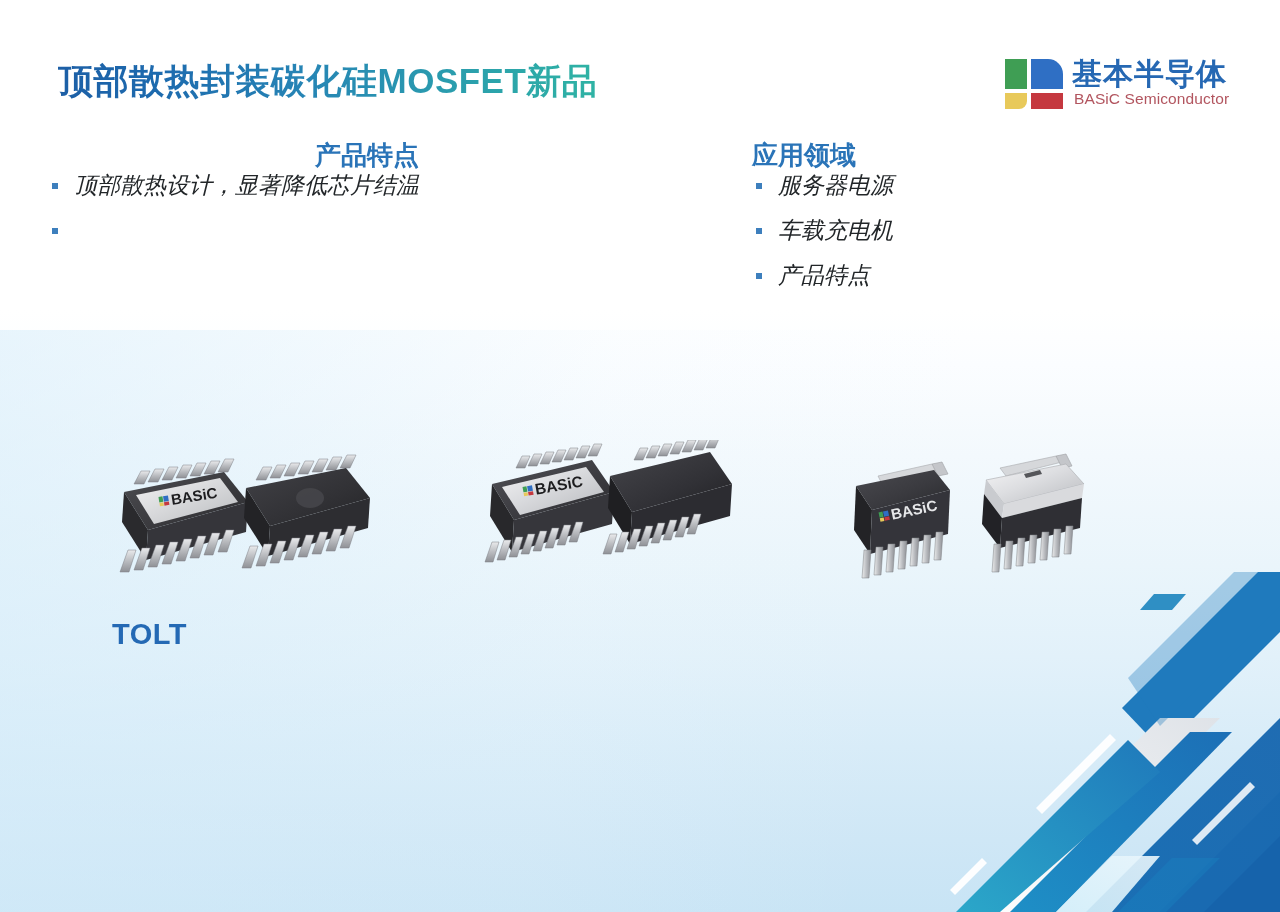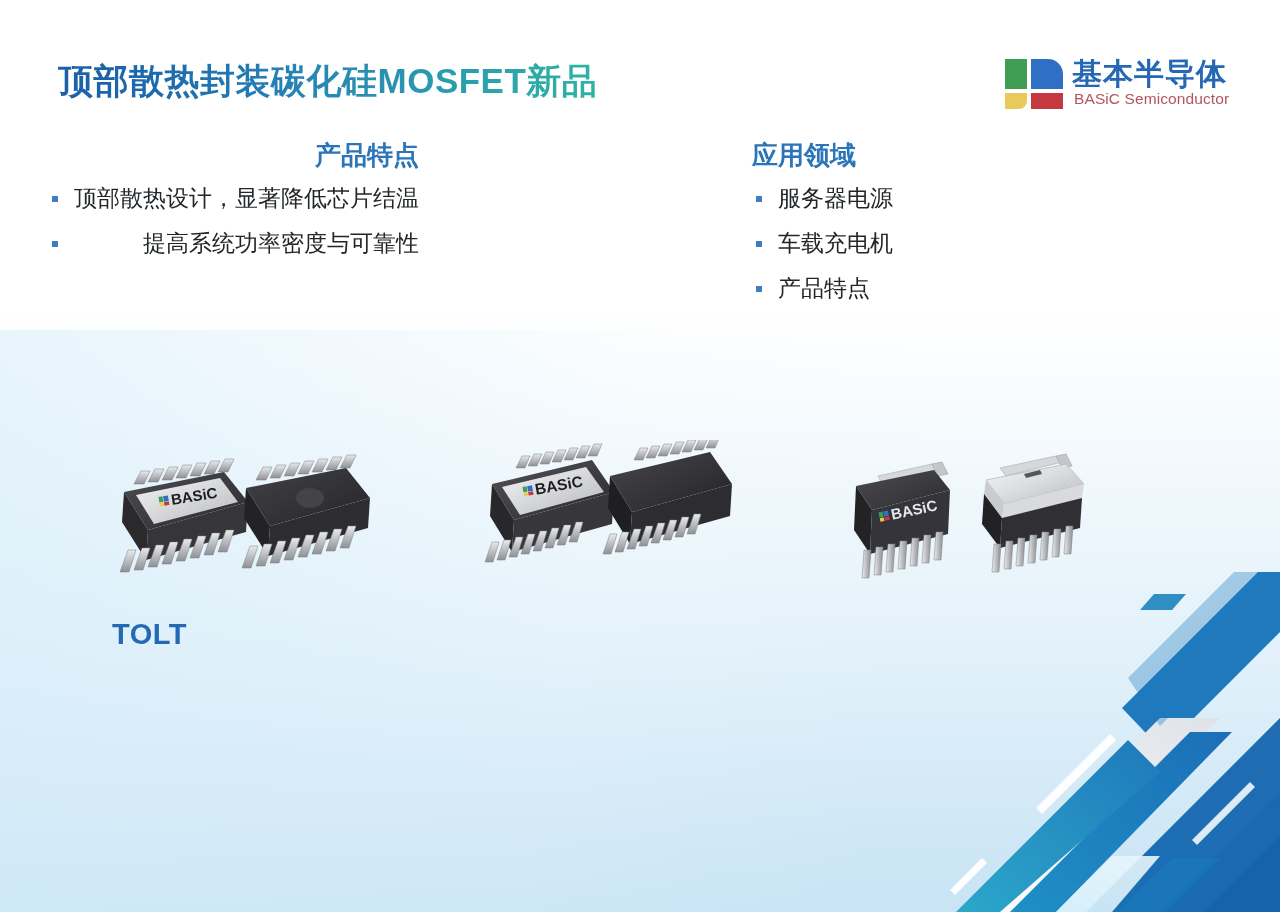--- a/index.html
+++ b/index.html
@@ -57,21 +57,21 @@
   }
   #logo-en {
     position:absolute; left:70px; top:34px;
     font-size:15.5px; color:#b2555f; letter-spacing:.1px; white-space:nowrap;
   }
 
   
   .col-head {
     font-size:26px; font-weight:bold; color:#2a74b8; white-space:nowrap;
   }
-  .bullets { list-style:none; margin-top:14px; }
+  .bullets { list-style:none; margin-top:1px;font-style:italic; }
   .bullets li {
     position:relative; padding-left:26px;
     font-size:23px; color:#222629; line-height:1.0;
     margin-bottom:22px; white-space:nowrap;
   }
   .bullets li .dot {
     position:absolute; left:4px; top:9px;
     width:6px; height:6px; background:#3d7fbd;
   }
   #col-features { position:absolute; left:48px; top:138px;text-align:right; }
@@ -122,21 +122,20 @@
 
   <div id="col-features">
     <div class="col-head">产品特点</div>
     <ul class="bullets">
       <li>
         <span class="dot"></span>
         <span>顶部散热设计，显著降低芯片结温</span>
       </li>
       <li>
         <span class="dot"></span>
-        <span>提高系统功率密度与可靠性</span>
       </li>
     </ul>
   </div>
 
   <div id="col-apps">
     <div class="col-head">应用领域</div>
     <ul class="bullets">
       <li>
         <span class="dot"></span>
         <span>服务器电源</span>

